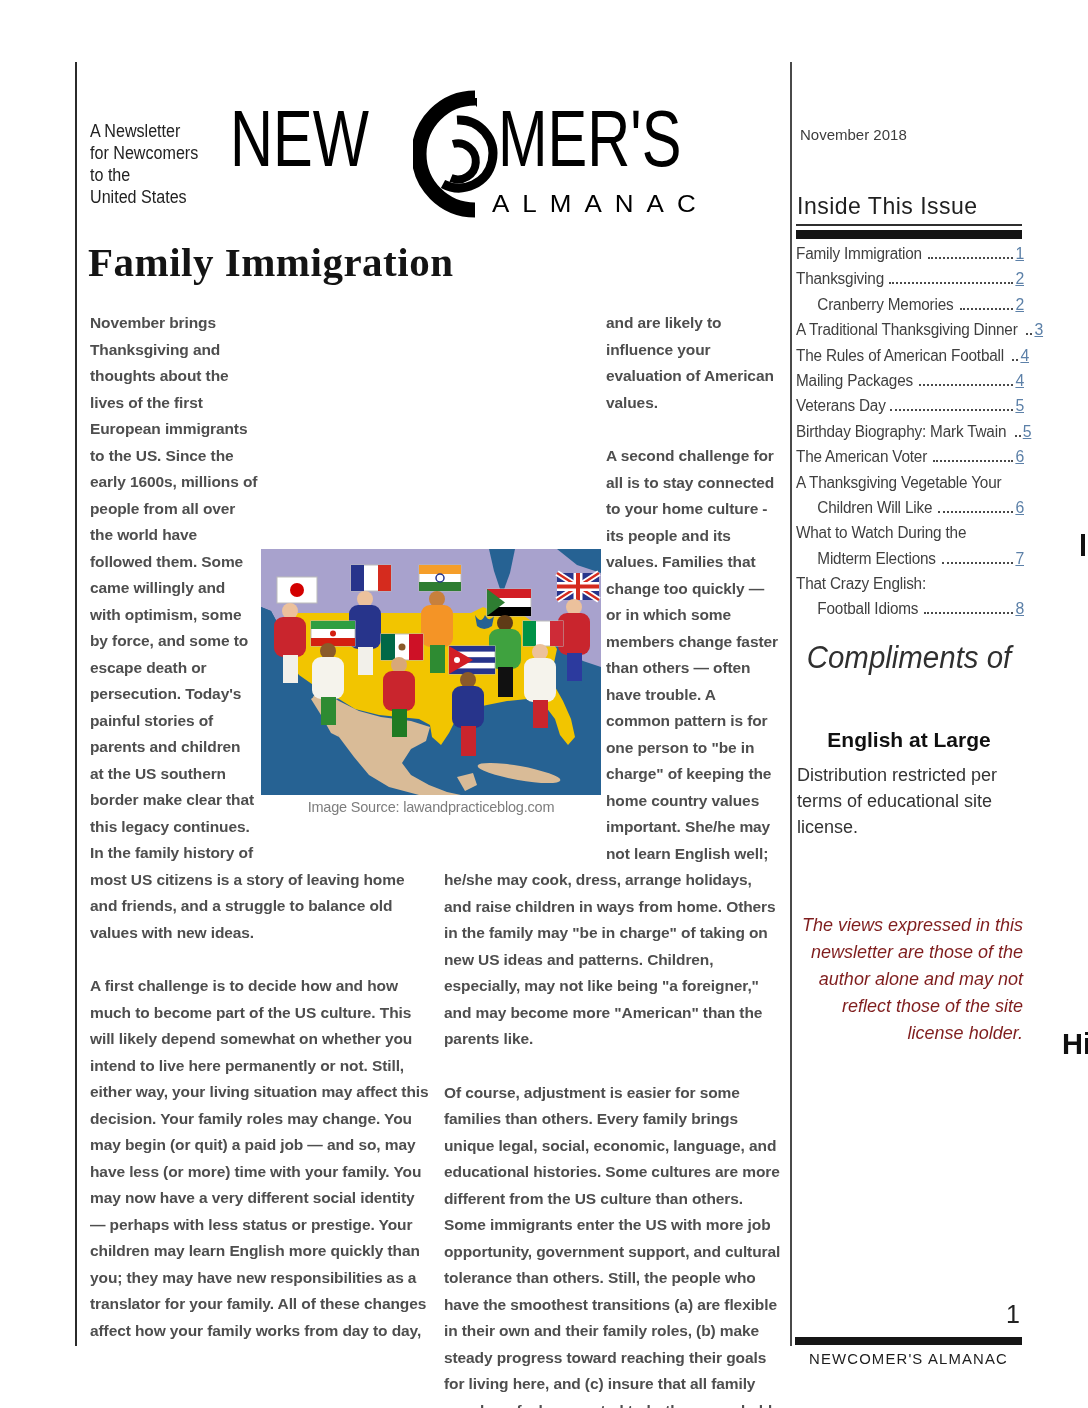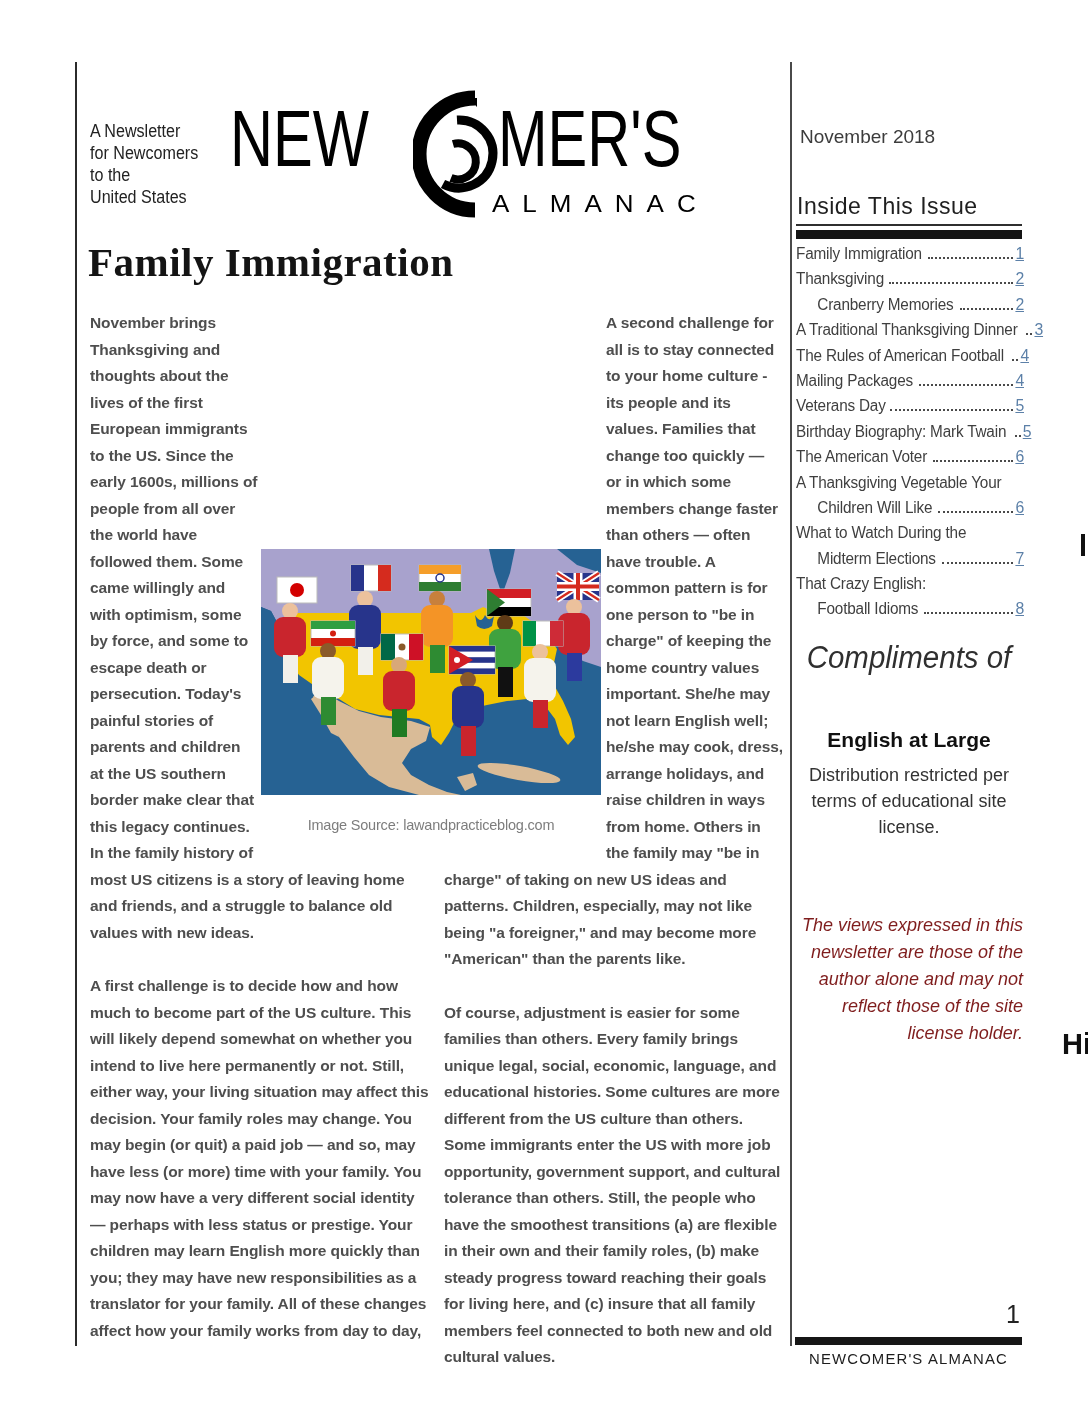--- a/index.html
+++ b/index.html
@@ -28,39 +28,39 @@
   .article-title{left:88px;top:238px;font-family:"Liberation Serif",serif;font-weight:bold;
     font-size:41px;color:#141414;letter-spacing:.5px;}
   .cols{font-size:15.5px;line-height:26.5px;color:#4e4e4e;letter-spacing:-.1px;}
   .cols p{margin:0 0 27px 0;font-weight:bold;}
   .col1{left:90px;top:310px;width:339px;}
   .col2{left:444px;top:310px;width:339px;}
   .spacer-r{float:right;width:171px;height:296px;margin-top:240px;}
   .spacer-l{float:left;width:162px;height:318px;margin-top:218px;}
   .map-wrap{left:261px;top:549px;width:340px;height:246px;}
   .map-caption{left:261px;top:799px;width:340px;text-align:center;font-size:14.5px;color:#7d7d7d;
-    letter-spacing:-.2px;margin-top:18px;}
-
-  
-  .date{left:800px;top:126px;font-size:19px;color:#3c3c3c;}
+    letter-spacing:-.2px;}
+
+  
+  .date{left:800px;top:126px;font-size:15px;color:#3c3c3c;}
   .toc-title{left:797px;top:192px;font-size:24px;color:#1f1f1f;letter-spacing:.5px;transform:scaleX(.96);transform-origin:left top;}
   .toc-thinline{left:796px;top:224px;width:226px;height:2px;background:#2f2f2f;}
   .toc-bar{left:796px;top:230px;width:226px;height:9px;background:#141414;}
   .toc{left:796px;top:245px;width:228px;font-size:15.8px;color:#3f3f3f;letter-spacing:-.2px;}
   .toc-row{display:flex;align-items:baseline;height:25.4px;}
   .toc-row .lbl{white-space:nowrap;transform:scaleX(.97);transform-origin:left bottom;}
   .toc-row.indent .lbl{padding-left:22px;}
   .toc-row .fill{flex:1;border-bottom:2px dotted #4a4a4a;margin:0 2px 4px 2px;min-width:6px;}
   .toc-row.noleader .fill{border-bottom:none;}
   .toc-row .pg{color:#5c80a8;text-decoration:underline;cursor:pointer;}
 
   .compliments{left:793px;top:640px;width:232px;text-align:center;font-size:31px;font-style:italic;
     color:#2f2f2f;transform:scaleX(.95);transform-origin:center top;}
   .sponsor{left:793px;top:712px;width:232px;text-align:center;font-size:21px;font-weight:bold;color:#101010;margin-top:16px;}
-  .distribution{left:797px;top:762px;width:224px;text-align:center;font-size:18px;line-height:26px;color:#333;}
+  .distribution{left:797px;top:762px;width:224px;text-align:left;font-size:18px;line-height:26px;color:#333;}
   .disclaimer{left:795px;top:912px;width:228px;text-align:right;font-size:18px;line-height:27px;
     font-style:italic;color:#7f1d1d;}
 
   
   .page-num{left:960px;top:1300px;width:60px;text-align:right;font-size:25px;color:#222;}
   .footer-bar{left:795px;top:1337px;width:227px;height:8px;background:#161616;}
   .footer-name{left:795px;top:1350px;width:227px;text-align:center;font-size:15.5px;
     letter-spacing:1.2px;color:#1d1d1d;transform:scaleX(.96);}
 
   
@@ -182,20 +182,21 @@
 <h1 class="abs article-title" style="margin:0;">Family Immigration</h1>
 
 <div class="abs cols col1">
   <div class="spacer-r"></div>
   <p>November brings Thanksgiving and thoughts about the lives of the first European immigrants to the US.  Since the early 1600s, millions of people from all over the world have followed them. Some came willingly and with optimism, some by force, and some to escape death or persecution. Today's painful stories of parents and children at the US southern border make clear that this legacy continues. In the family history of most US citizens is a story of leaving home and friends, and a struggle to balance old values with new ideas.</p>
   <p>A first challenge is to decide how and how much to become part of the US culture. This will likely depend somewhat on whether you intend to live here permanently or not. Still, either way, your living situation may affect this decision. Your family roles may change. You may begin (or quit) a paid job — and so, may have less (or more) time with your family. You may now have a very different social identity — perhaps with less status or prestige. Your children may learn English more quickly than you; they may have new responsibilities as a translator for your family. All of these changes affect how your family works from day to day,</p>
 </div>
 
 <div class="abs cols col2">
   <div class="spacer-l"></div>
+  <p>and are likely to influence your evaluation of American values.</p>
   <p>A second challenge for all is to stay connected to your home culture - its people and its values.  Families that change too quickly — or in which some members change faster than others — often have trouble. A common pattern is for one person to "be in charge" of keeping the home country values important. She/he may not learn English well; he/she may cook, dress, arrange holidays, and raise children in ways from home. Others in the family may "be in charge" of taking on new US ideas and patterns. Children, especially, may not like being "a foreigner," and may become more "American" than the parents like.</p>
   <p>Of course, adjustment is easier for some families than others. Every family brings unique legal, social, economic, language, and educational histories. Some cultures are more different from the US culture than others. Some immigrants enter the US with more job opportunity, government support, and cultural tolerance than others.  Still, the people who have the smoothest transitions (a) are flexible in their own and their family roles, (b) make steady progress toward reaching their goals for living here, and (c) insure that all family members feel connected to both new and old cultural values.</p>
 </div>
 
 <div class="abs map-wrap">
   <svg width="340" height="246" viewBox="0 0 340 246">
 
     <rect x="0" y="0" width="340" height="246" fill="#266293"></rect>
 
     <path d="M0,0 H340 V118 L322,112 L308,102 L294,94 L278,86 L258,78 L238,72 L215,66 L60,66 L40,76 L24,88 L10,62 L0,58 Z" fill="#a8a2cd"></path>

